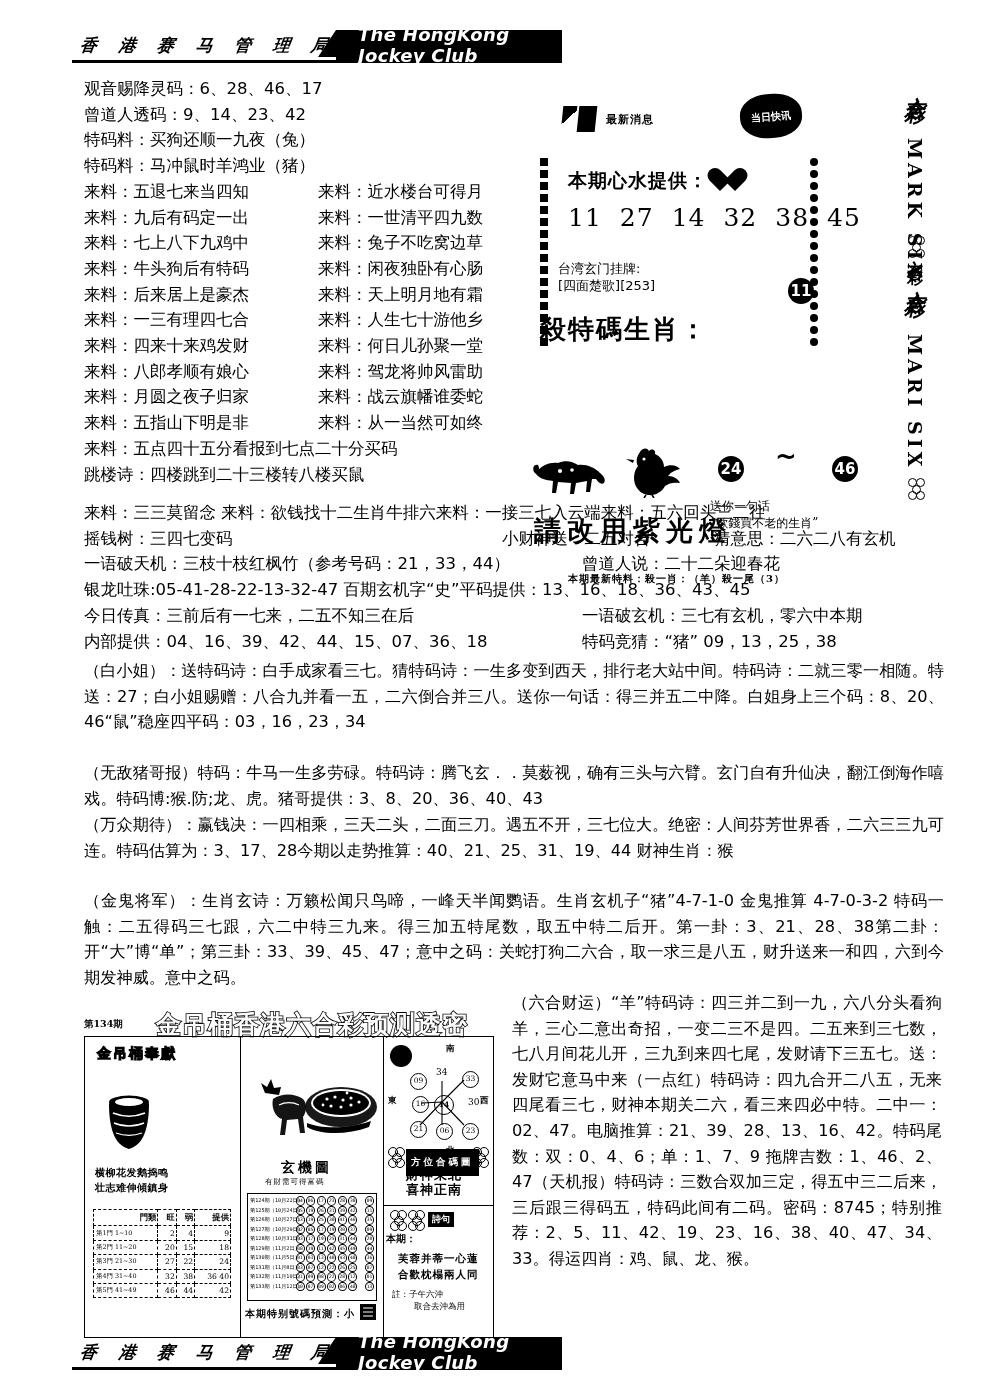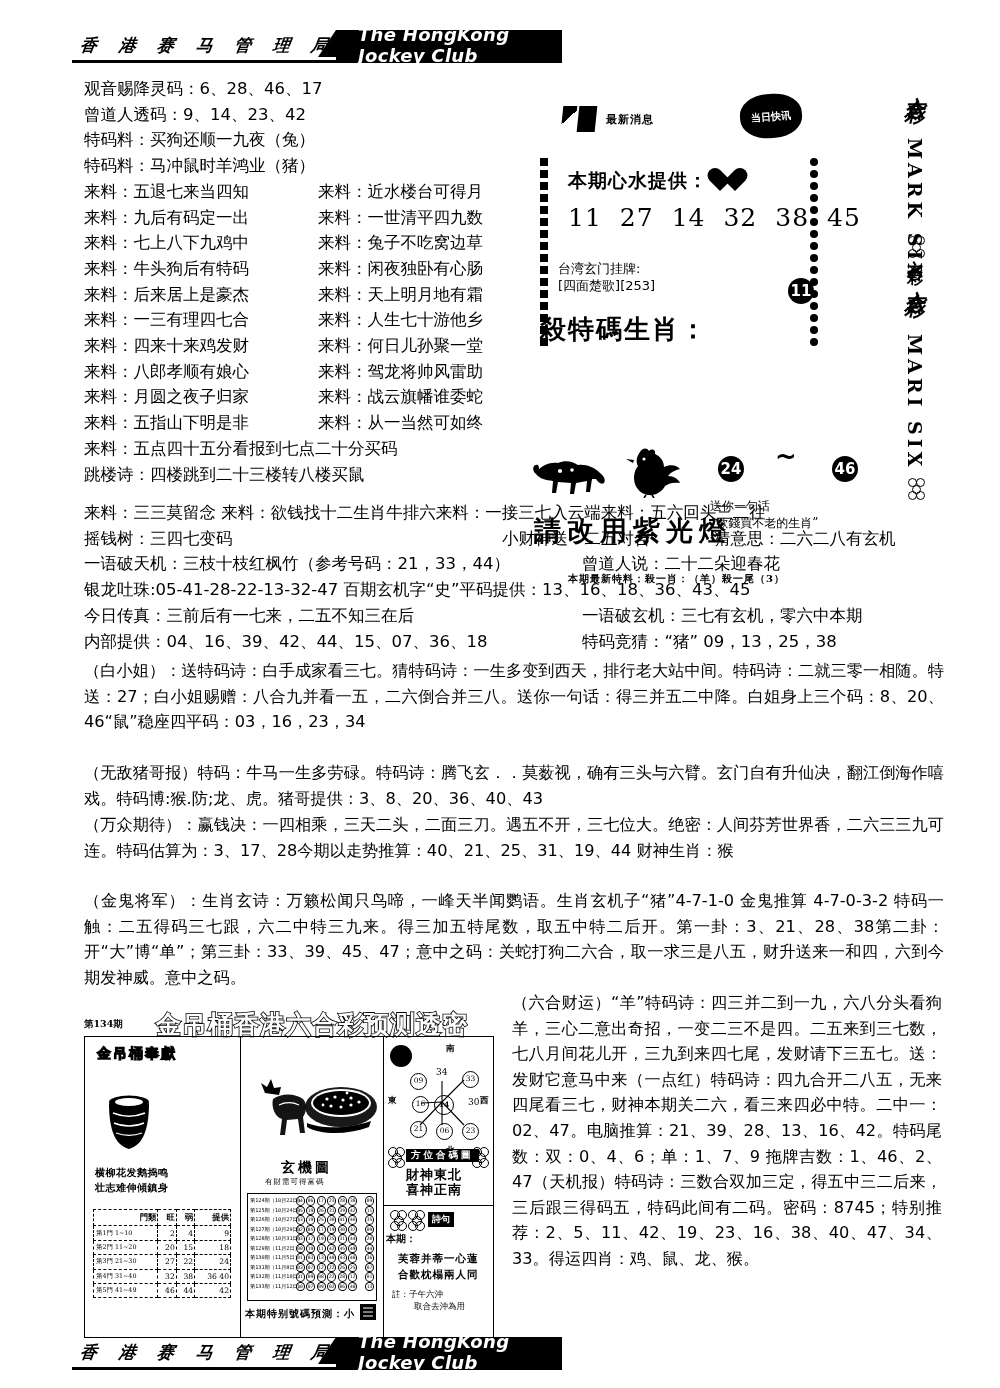--- a/index.html
+++ b/index.html
@@ -368,21 +368,21 @@
   .cplain { position: absolute; font-family:"DejaVu Serif",serif; font-size: 9px; }
   .blackflower {
     position: absolute; left: 6px; top: 8px; width: 22px; height: 22px;
     background: #000; border-radius: 50%;
   }
   .posbar {
     position: absolute; left: 22px; top: 112px;
     background: #000; color: #fff;
     font-family: "DejaVu Serif", serif;
     font-size: 9.5px; font-weight: bold; letter-spacing: 3px;
-    padding: 0 5px;
+    padding: 7px 5px;
   }
   .godline {
     position: absolute; left: 22px; top: 130px;
     font-family: "DejaVu Serif", serif;
     font-weight: bold; font-size: 13px; line-height: 15px; letter-spacing: 1px;
   }
   .bottombox { position: relative; flex: 1; }
   .bb-head {
     position: absolute; left: 8px; top: 6px;
     font-family:"DejaVu Serif",serif; font-size: 9px; font-weight: bold;

